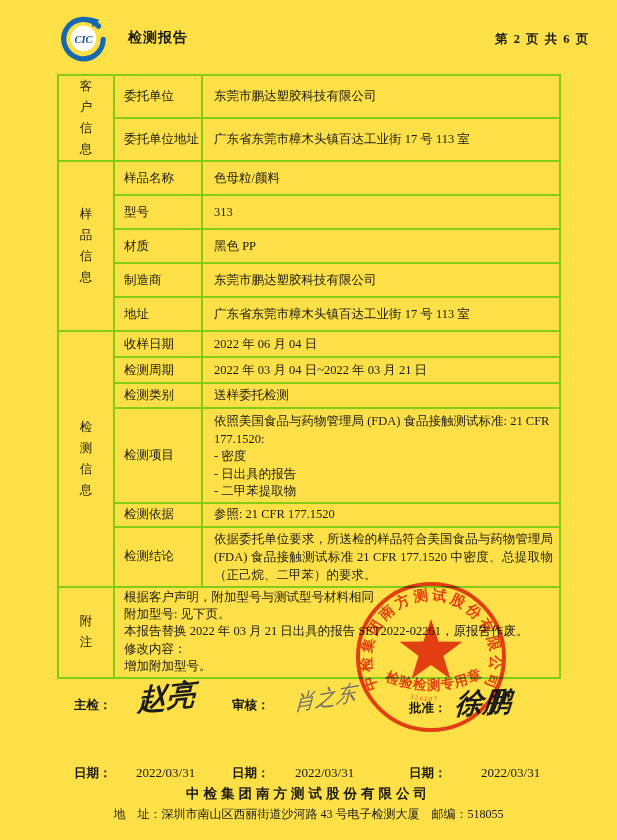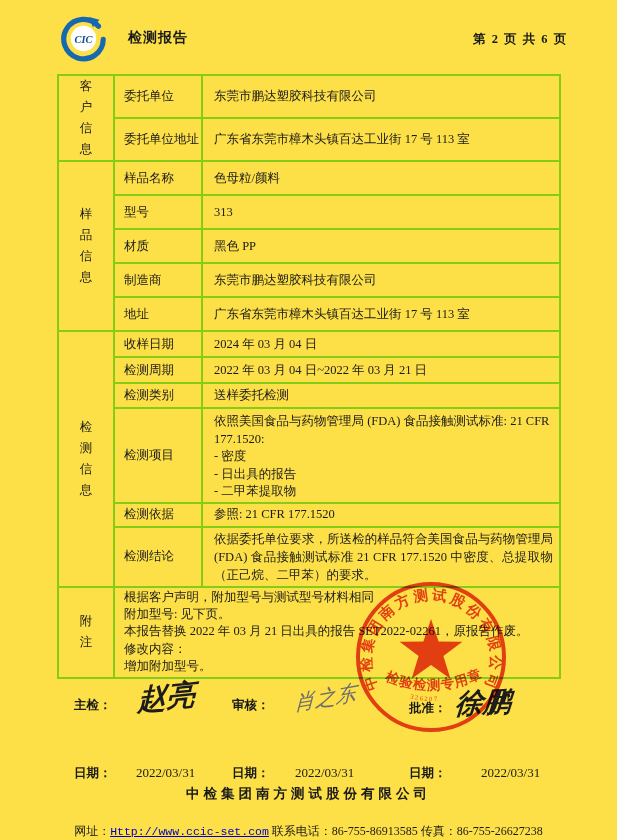--- a/index.html
+++ b/index.html
@@ -4,21 +4,21 @@
 <style>
   html,body{margin:0;padding:0;background:#ffffff;}
   .page{
     position:relative;width:617px;height:840px;background:#fde047;overflow:hidden;
     font-family:"Liberation Serif","DejaVu Serif",serif;color:#1a1a1a;
   }
   
   .logo{position:absolute;left:60px;top:15px;width:47px;height:47px;}
   .hdr-title{position:absolute;left:128px;top:29px;font-size:14px;font-weight:bold;letter-spacing:1px;}
   .hdr-no{position:absolute;left:236px;top:31px;font-size:12.5px;font-weight:bold;}
-  .hdr-page{position:absolute;left:473px;top:31px;font-size:12.5px;font-weight:bold;letter-spacing:1.5px;}
+  .hdr-page{position:absolute;left:495px;top:31px;font-size:12.5px;font-weight:bold;letter-spacing:1.5px;}
   
   table.info{
     position:absolute;left:57px;top:74px;width:502px;
     border-collapse:collapse;table-layout:fixed;font-size:12.5px;
   }
   table.info td{border:2px solid #84cc16;overflow:hidden;}
   td.sec{width:56px;text-align:center;vertical-align:middle;line-height:21px;padding:0 15px;}
   td.flabel{width:88px;padding-left:9px;vertical-align:middle;}
   td.fvalue{padding-left:11px;padding-right:6px;vertical-align:middle;}
   tr.r32{height:32px;} tr.r34{height:34px;} tr.r26{height:26px;}
@@ -98,21 +98,21 @@
         <td class="fvalue">东莞市鹏达塑胶科技有限公司</td>
       </tr>
       <tr class="r34">
         <td class="flabel">地址</td>
         <td class="fvalue">广东省东莞市樟木头镇百达工业街 17 号 113 室</td>
       </tr>
 
       <tr class="r26">
         <td class="sec" rowspan="6">检测信息</td>
         <td class="flabel">收样日期</td>
-        <td class="fvalue">2024 年 03 月 04 日</td>
+        <td class="fvalue">2022 年 06 月 04 日</td>
       </tr>
       <tr class="r26">
         <td class="flabel">检测周期</td>
         <td class="fvalue">2022 年 03 月 04 日~2022 年 03 月 21 日</td>
       </tr>
       <tr class="r25">
         <td class="flabel">检测类别</td>
         <td class="fvalue">送样委托检测</td>
       </tr>
       <tr class="r91">
@@ -174,19 +174,15 @@
     </text>
     <text font-size="13.5" font-weight="bold" fill="#e03424" letter-spacing="1" font-family="Liberation Serif,serif">
       <textPath href="#arcBottom" startOffset="2">检验检测专用章</textPath>
     </text>
     <text font-size="6.5" fill="#e03424" font-family="Liberation Serif,serif">
       <textPath href="#arcCode" startOffset="4">3 2 6 2 0 7</textPath>
     </text>
   </svg>
 
   <div class="footer-company">中检集团南方测试股份有限公司</div>
-  <div class="footer-web">
-    <span>网址：</span><a href="#">Http://www.ccic-set.com</a>
-    <span>联系电话：86-755-86913585</span>
-    <span>传真：86-755-26627238</span>
-  </div>
+  <div class="footer-addr">地　址：深圳市南山区西丽街道沙河路 43 号电子检测大厦　邮编：518055</div>
 
 </div>
 
 </body></html>

